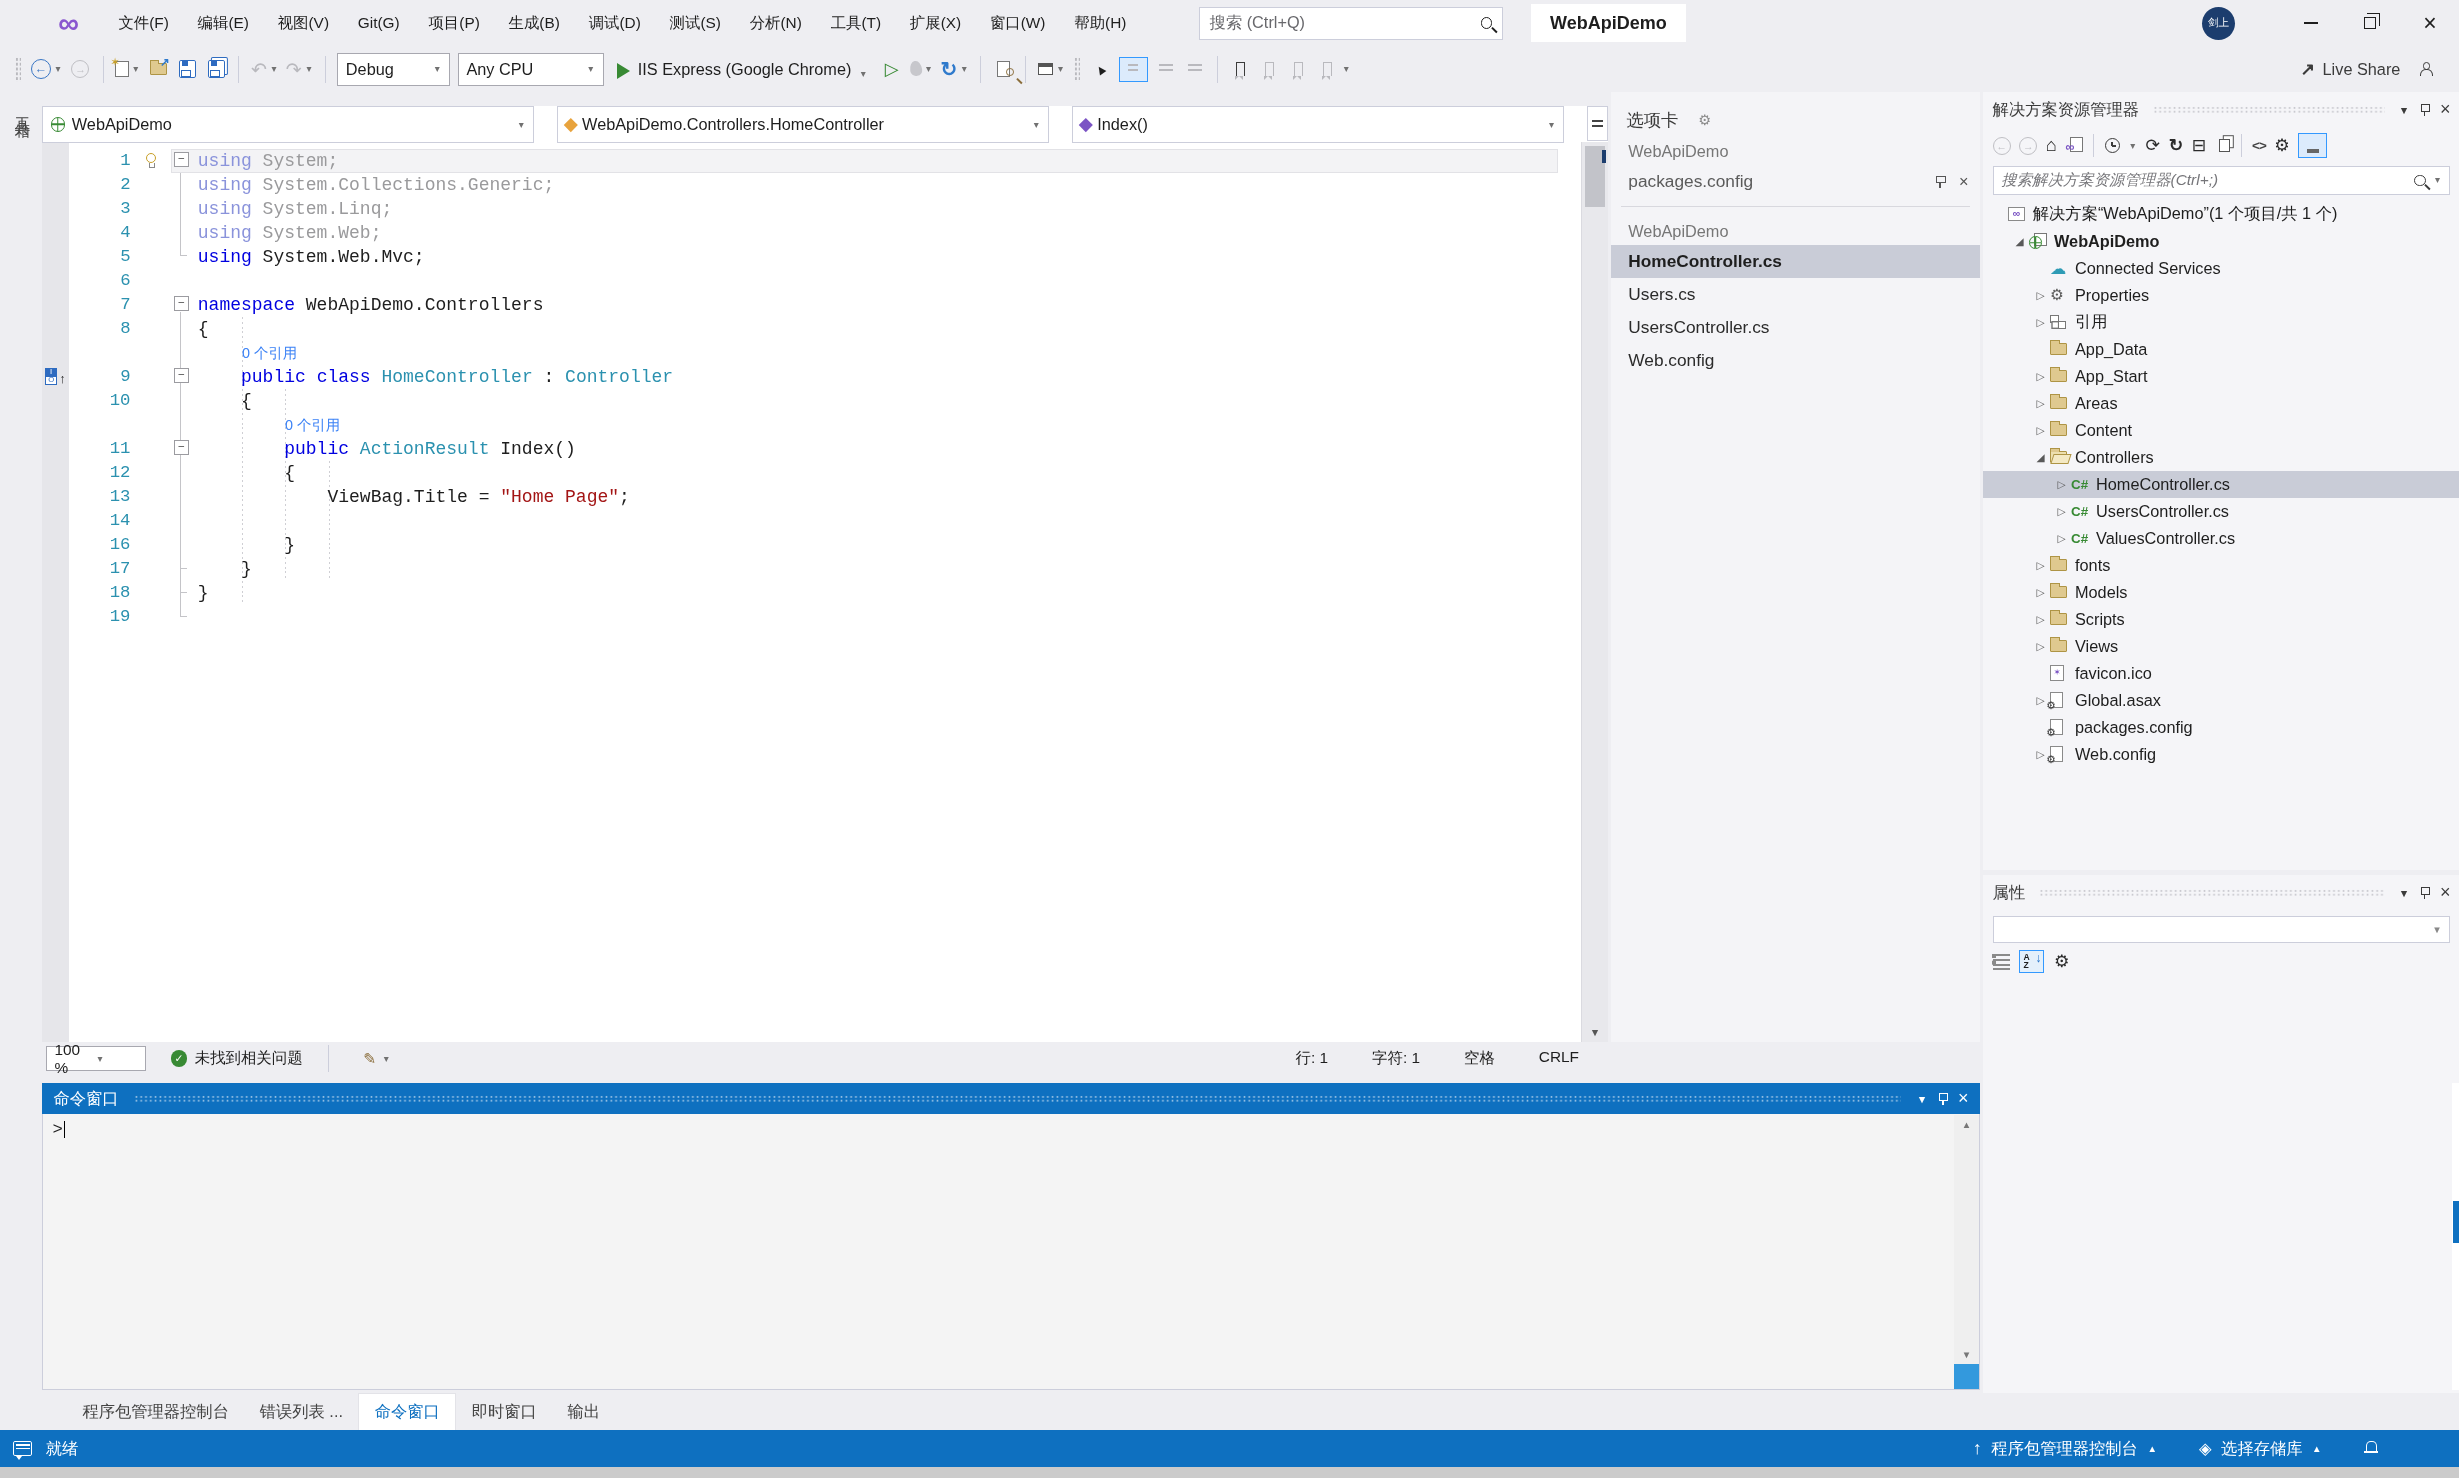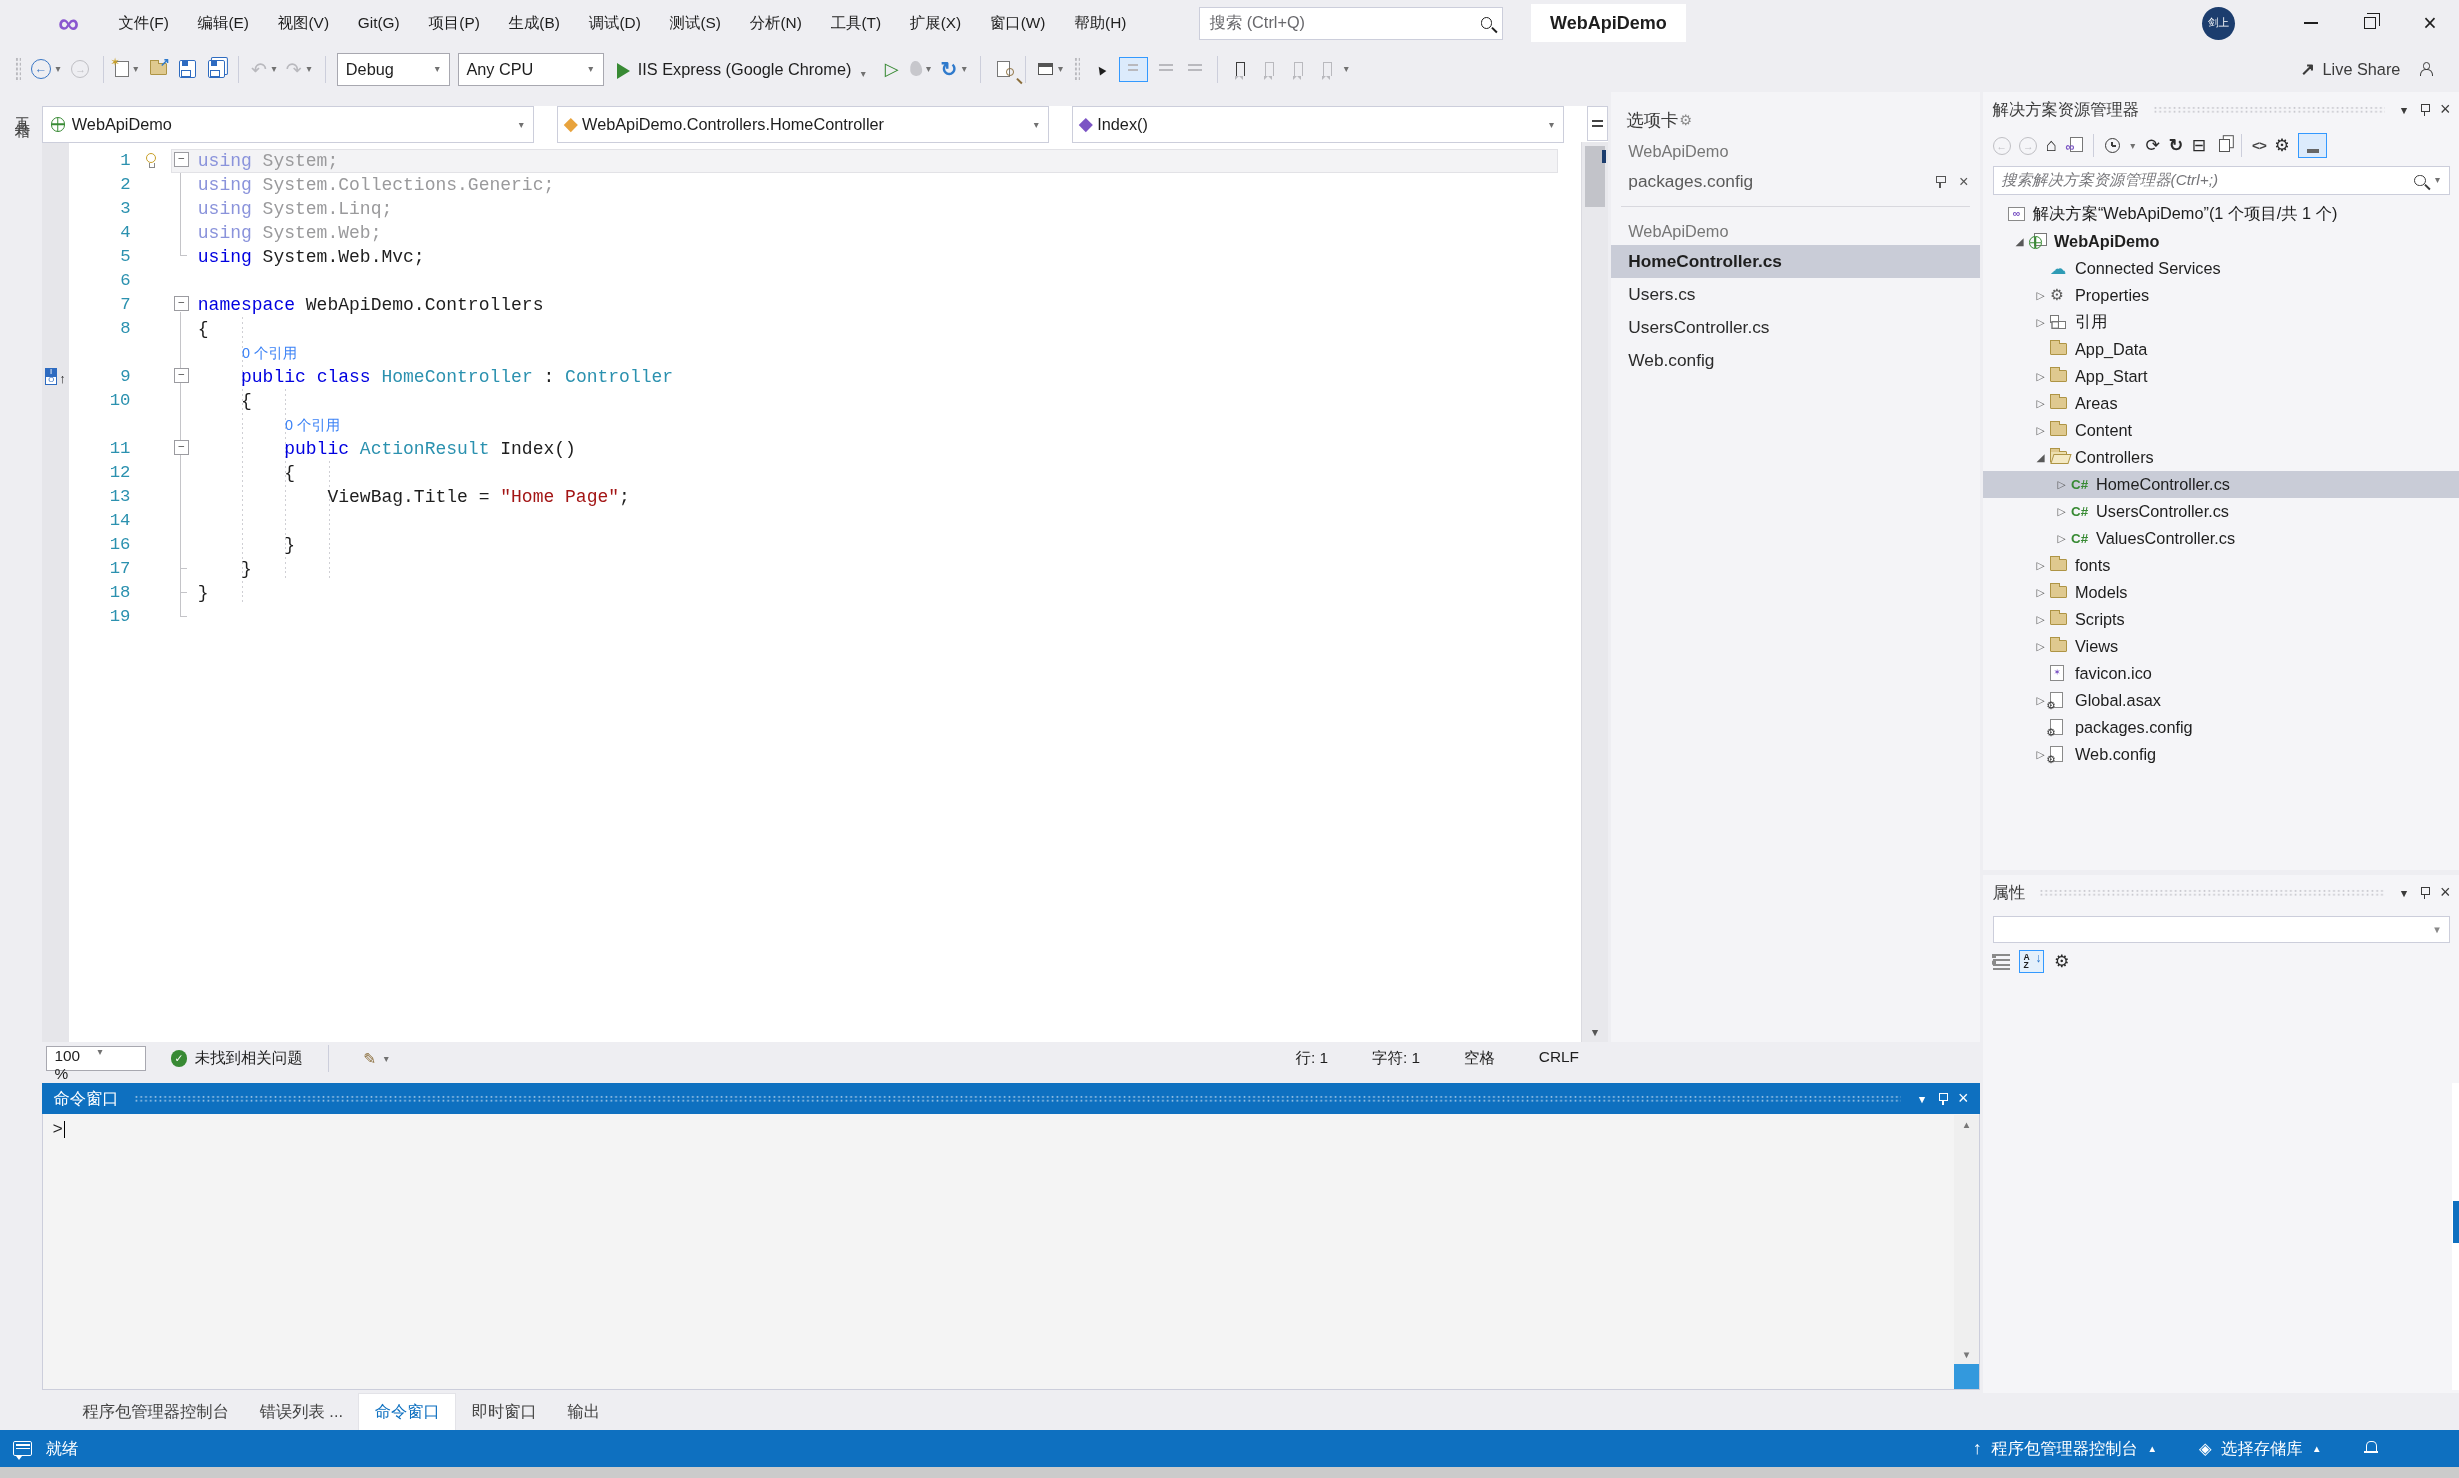--- a/index.html
+++ b/index.html
@@ -99,30 +99,30 @@
   .io-arrow { position:absolute; left:17.3px; top:1.9px; font-size:12.5px; color:#1E1E1E; font-family:"Liberation Sans",sans-serif; }
   .fold-line { position:absolute; width:1px; background:#C4C4C8; left:138px; z-index:0; }
   .fold-tick { position:absolute; height:1px; width:5.8px; background:#C4C4C8; left:139px; z-index:0; }
   .iguide { position:absolute; width:1px; background-image:repeating-linear-gradient(180deg,#CFCFD4 0 1.9px, transparent 1.9px 4.8px); z-index:0; }
   .ed-scroll { position:absolute; left:1581px; top:142px; width:27px; height:900px; background:#E8E8EC; border-left:1px solid #DADAE0; }
   .ed-thumb { position:absolute; left:2.9px; right:2.9px; top:3.8px; height:61px; background:#C2C3C9; }
   .ed-caretmark { position:absolute; right:1.9px; top:7.7px; width:3.8px; height:13.4px; background:#1C3D6E; }
   .ed-downarrow { position:absolute; bottom:3.8px; left:0; right:0; text-align:center; font-size:10.6px; color:#555; }
 
   .ed-statusbar { position:absolute; left:42px; top:1042px; width:1566px; height:33px; background:#EEEEF2; display:flex; align-items:center; font-size:15.4px; color:#1E1E1E; }
-  .zoombox { width:100px; height:25px; background:#fff; border:1px solid #A8A8B0; display:flex; align-items:flex-start; padding:0 7.7px; margin-left:3.8px; }
+  .zoombox { width:100px; height:25px; background:#fff; border:1px solid #A8A8B0; display:flex; align-items:center; padding:0 7.7px; margin-left:3.8px; }
   .zoombox span { flex:1; }
   .health { display:flex; align-items:center; gap:7.7px; margin-left:25px; }
   .chk { width:16.3px; height:16.3px; border-radius:50%; background:#388A34; color:#fff; font-size:10.6px; display:inline-flex; align-items:center; justify-content:center; }
   .ed-right { margin-left:auto; display:flex; gap:44px; margin-right:29px; }
   .pen { color:#8A6D3B; font-size:15.4px; margin-left:27px; }
 
   
   .tabwell { position:absolute; left:1611px; top:92px; width:369px; height:950px; background:#F4F4F7; padding-top:13.4px; }
-  .tw-header { display:flex; align-items:center; gap:1px; padding:0 15.4px; font-size:17.3px; color:#3B3B3B; height:29px; }
+  .tw-header { display:flex; align-items:center; gap:20px; padding:0 15.4px; font-size:17.3px; color:#3B3B3B; height:29px; }
   .tw-gear { color:#8A8A8A; font-size:14.4px; }
   .tw-group-label { padding:7.7px 17.3px 3.8px; font-size:16.3px; color:#767676; }
   .tw-row { height:33px; display:flex; align-items:center; padding:0 11.5px 0 17.3px; font-size:17.3px; color:#2B2B2B; }
   .tw-row .lb { flex:1; }
   .tw-row.preview { color:#5B5B5B; }
   .tw-row.selected { background:#C9CCD7; font-weight:bold; color:#1E1E1E; }
   .tw-div { height:1px; background:#D8D8DE; margin:7.7px 9.6px; }
   .i-pin { display:inline-block; width:11.5px; height:13.4px; position:relative; }
   .i-pin::before { content:""; position:absolute; left:1.9px; top:1px; width:7.7px; height:5.8px; border:1.5px solid currentColor; }
   .i-pin::after { content:""; position:absolute; left:4.8px; top:8.6px; width:1.9px; height:4.8px; background:currentColor; }

